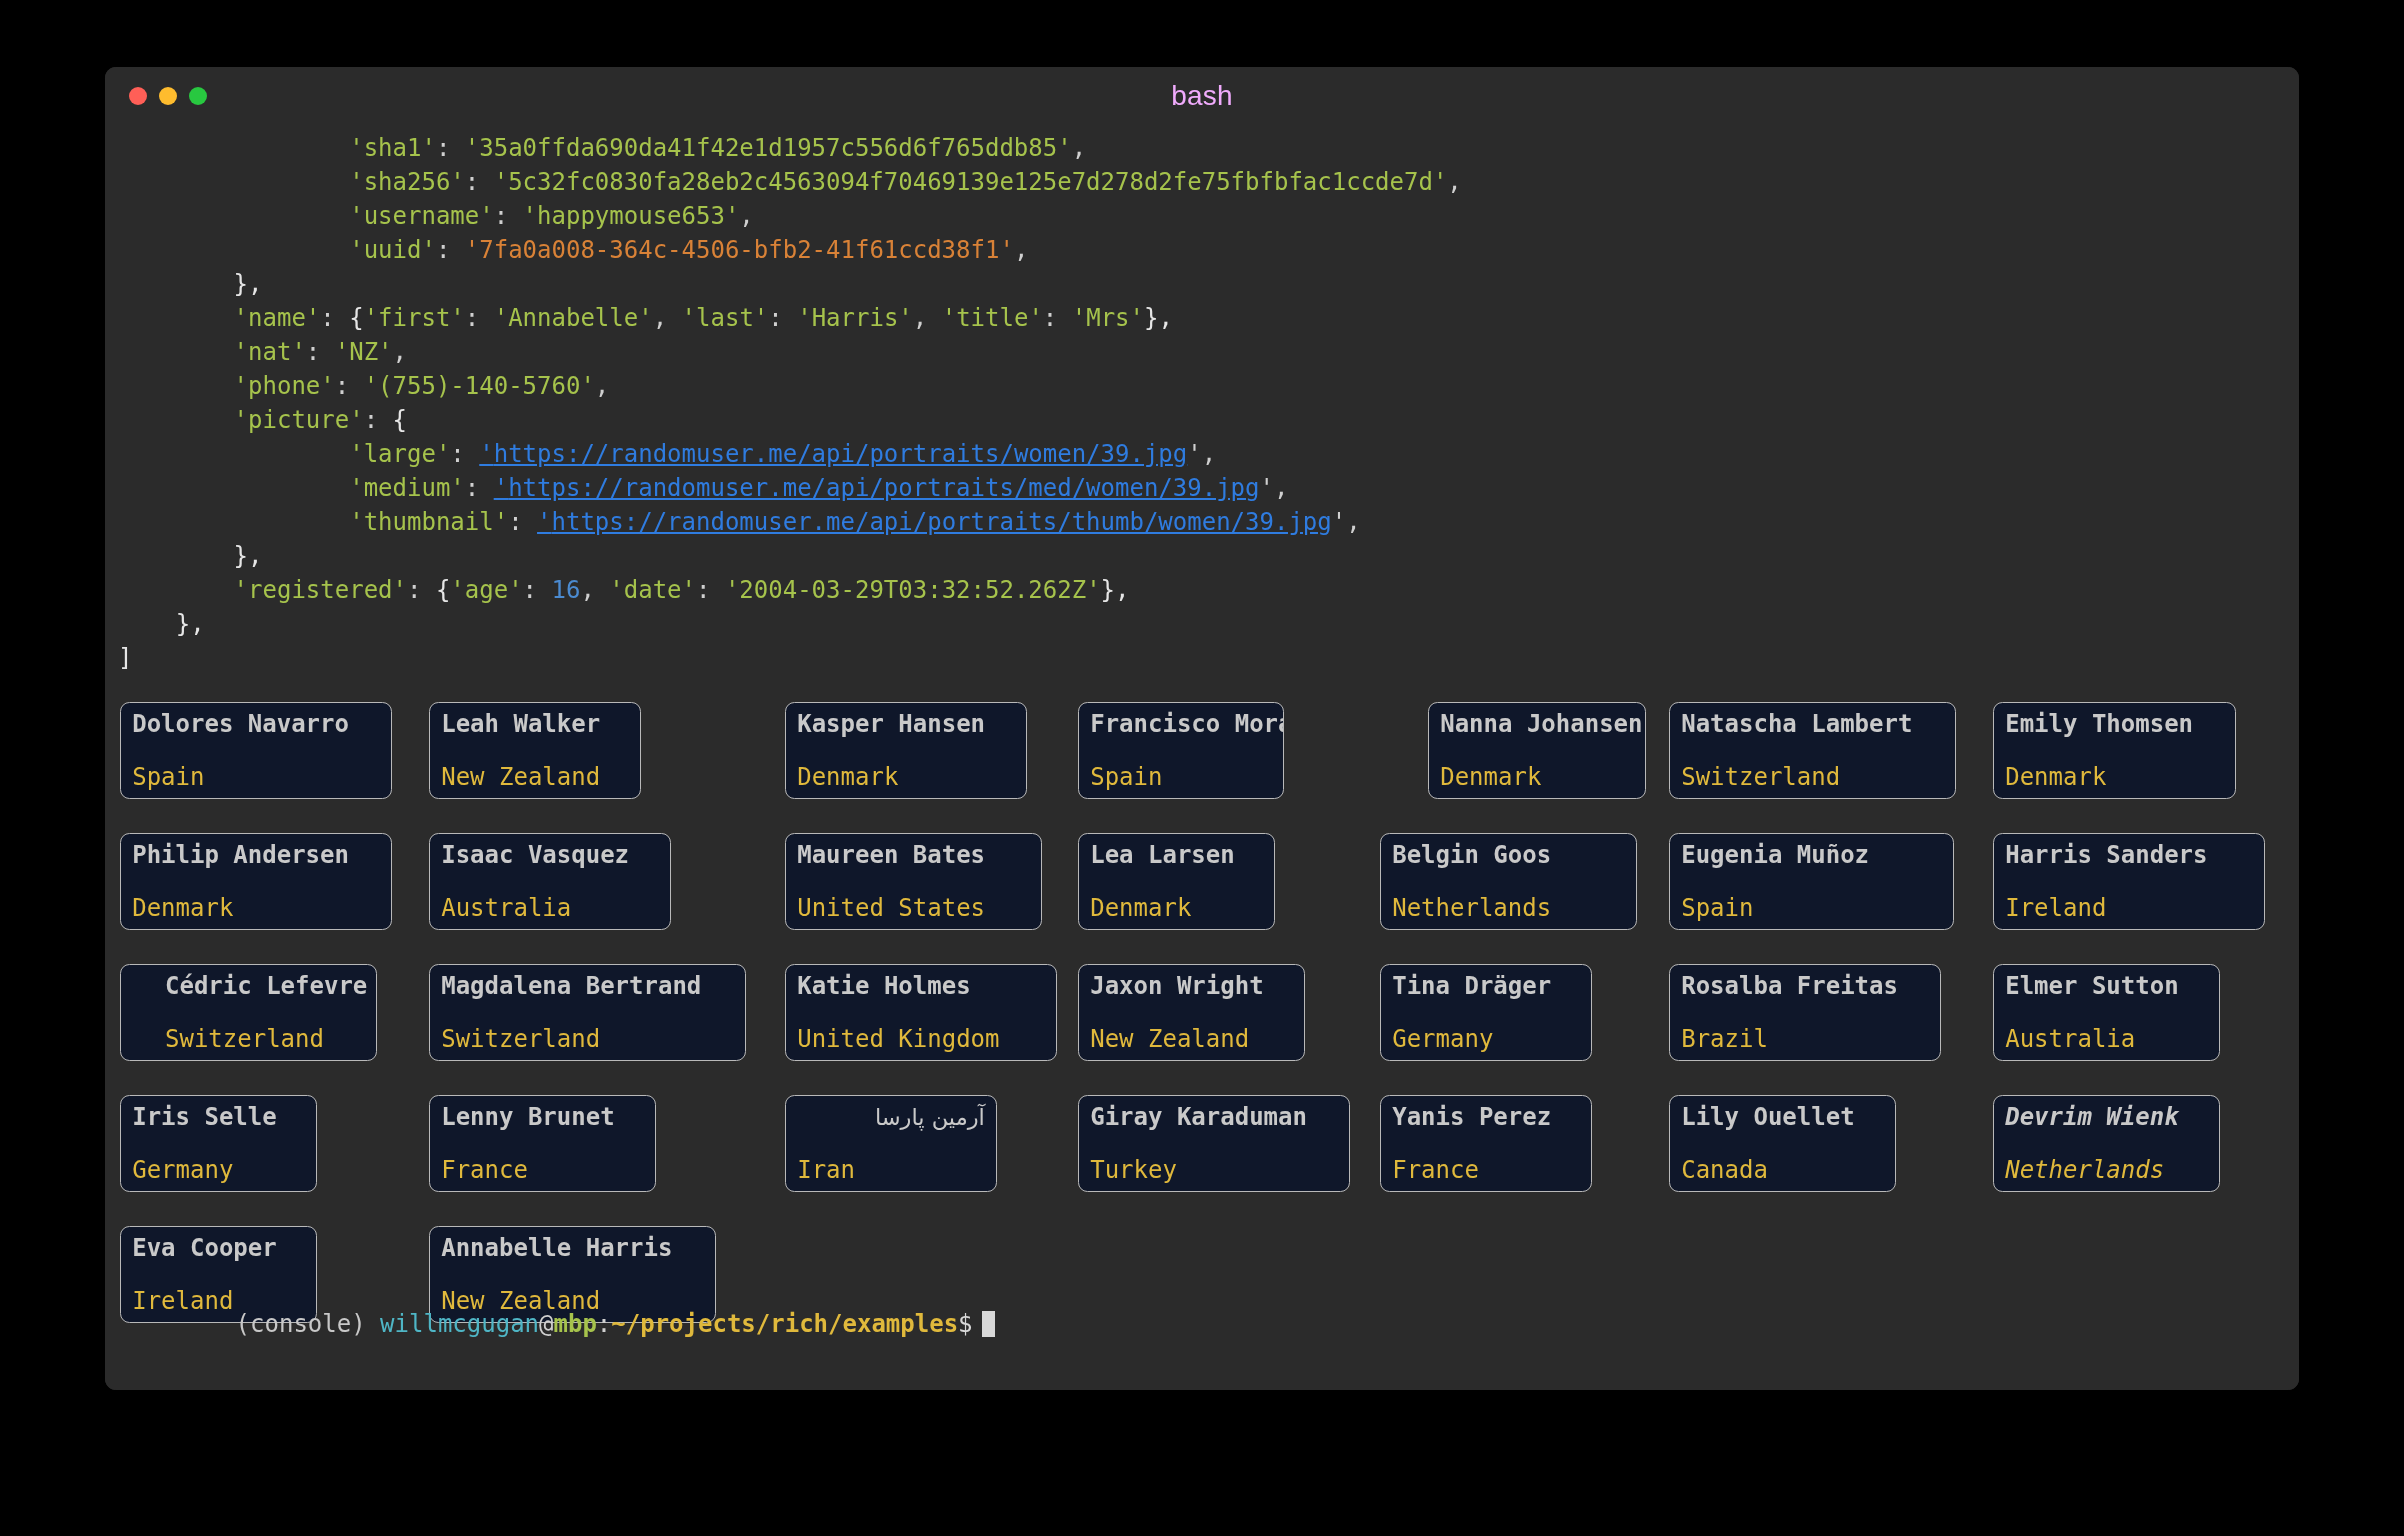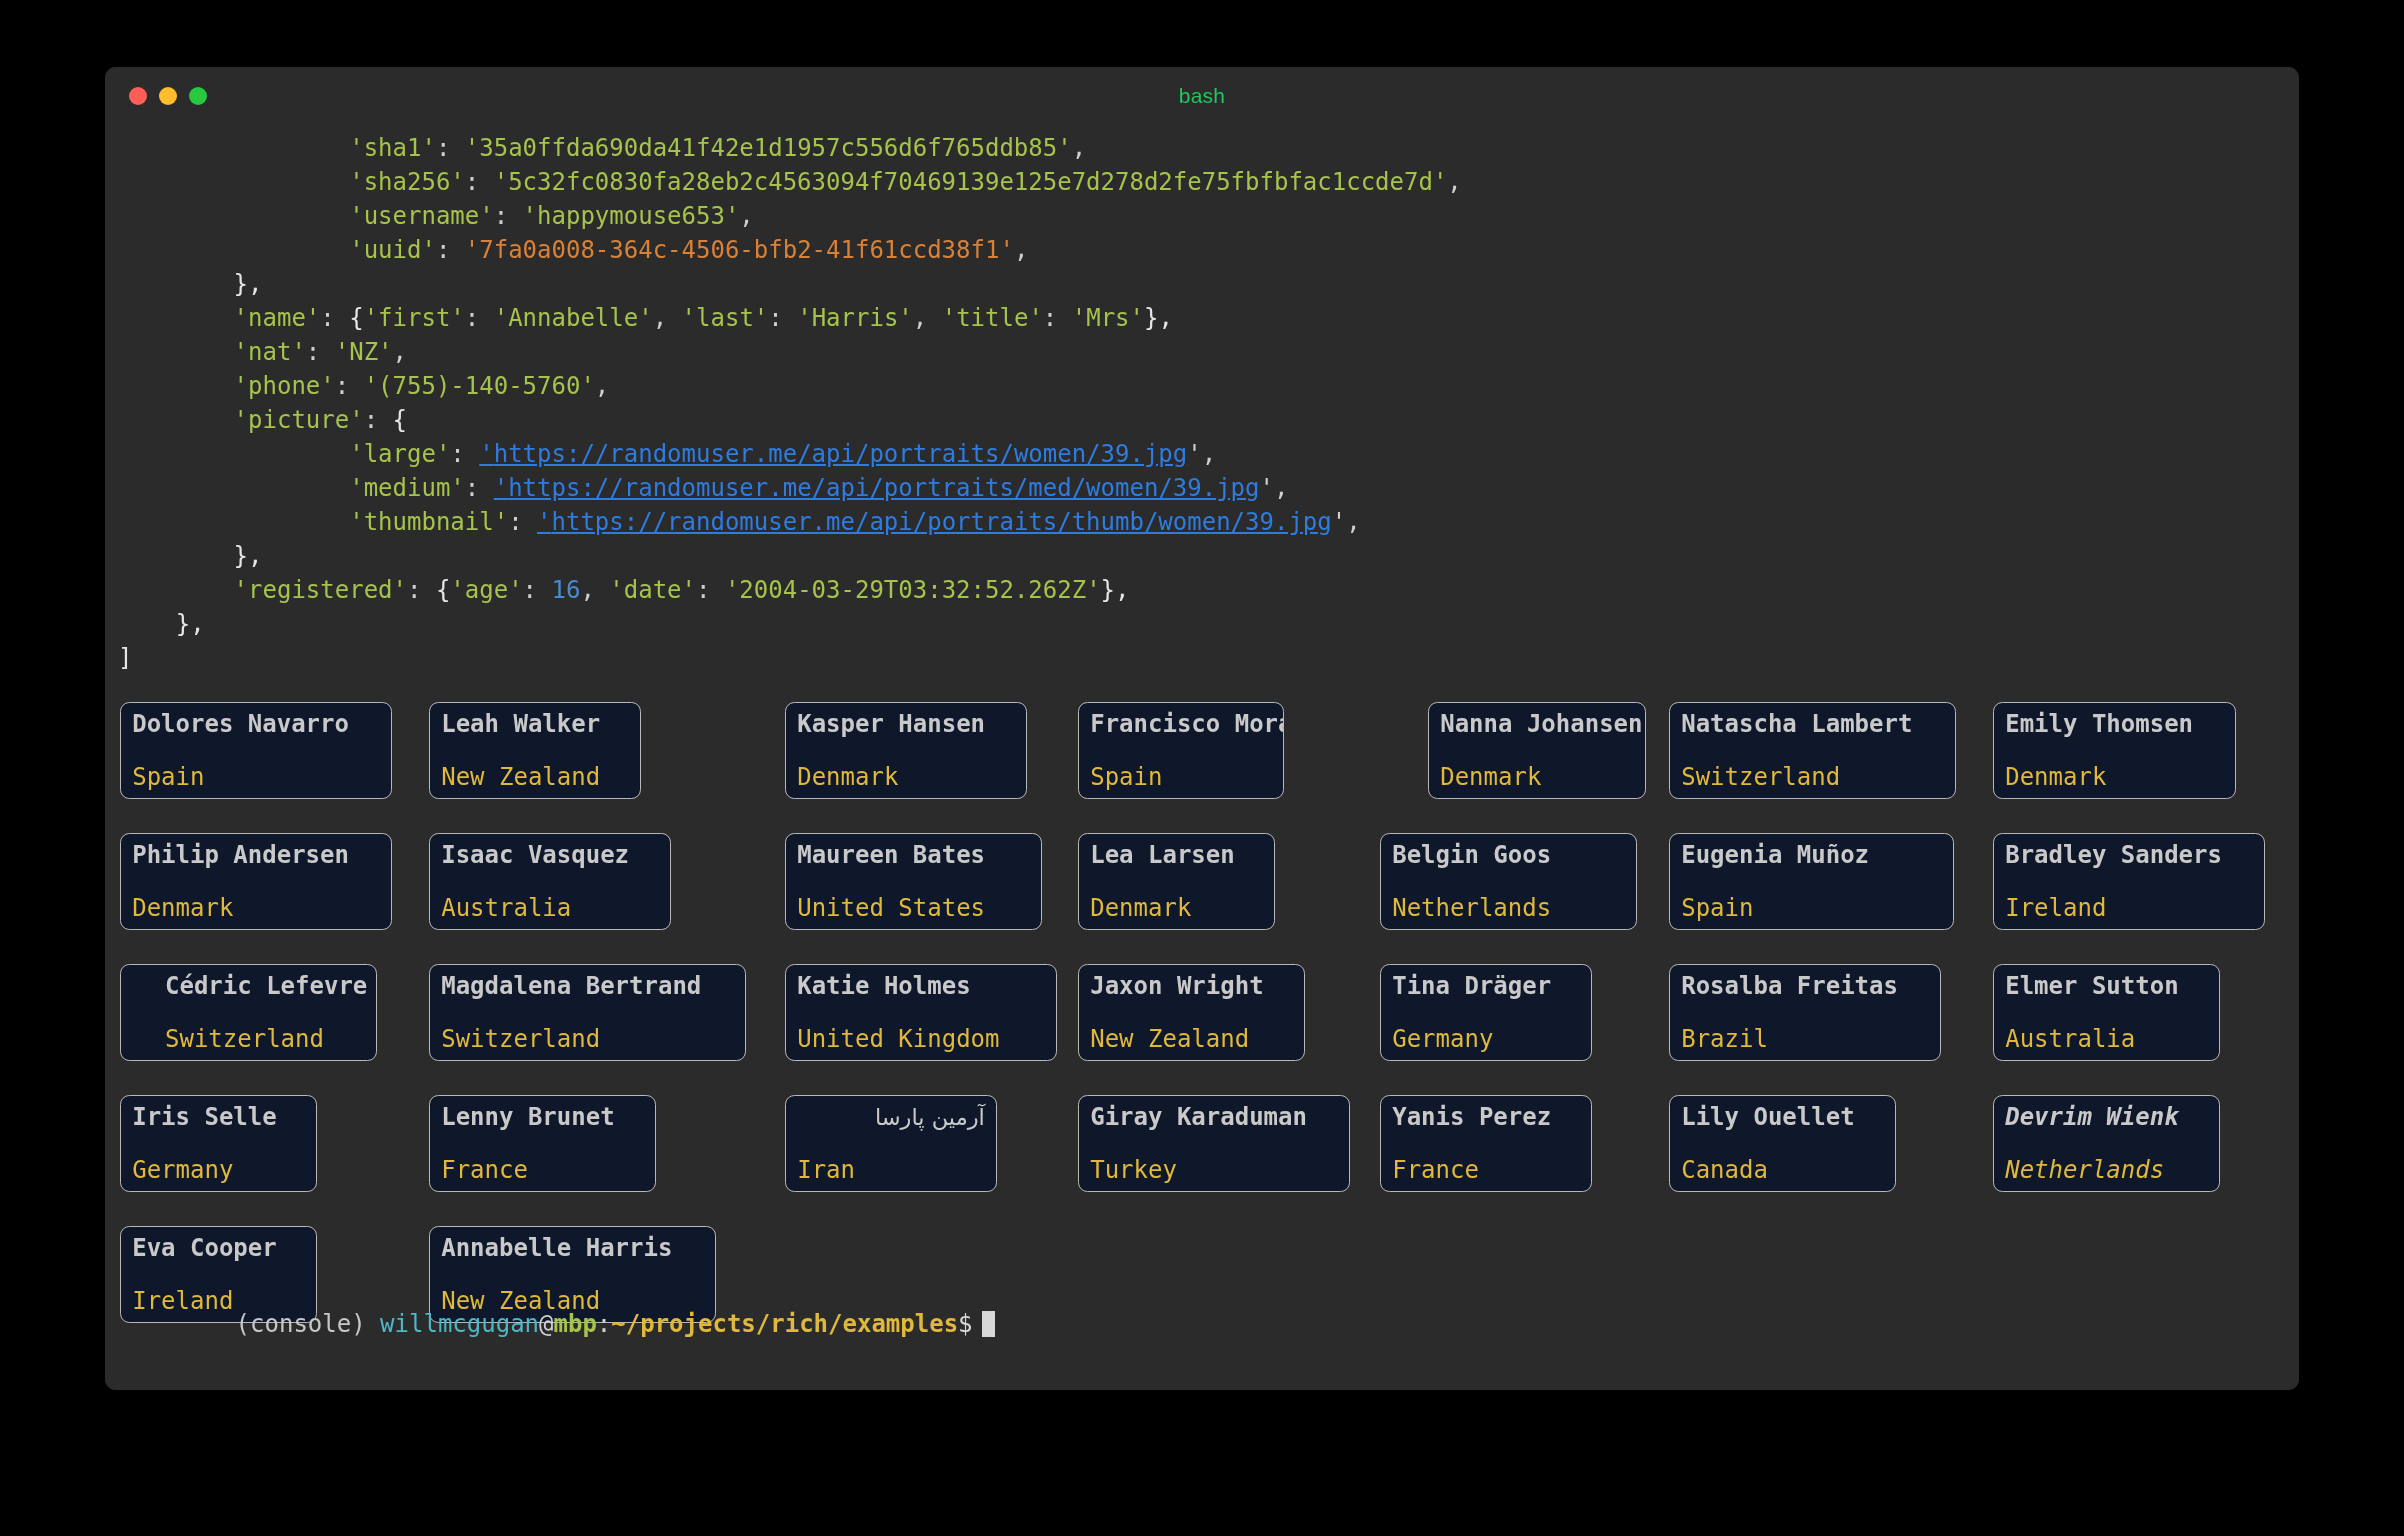--- a/index.html
+++ b/index.html
@@ -59,22 +59,22 @@
     border-radius: 50%;
     display: block;
   }
   .dot.red   { background: #ff5f57; }
   .dot.amber { background: #febc2e; }
   .dot.green { background: #28c840; }
 
   .title-text {
     width: 100%;
     text-align: center;
-    color: #22c55e;
-    font-size: 21px;
+    color: #f0abfc;
+    font-size: 28px;
     font-family: "Liberation Sans", sans-serif;
     letter-spacing: 0.2px;
   }
 
   
   .term-body {
     flex: 1 1 auto;
     position: relative;
     background: #2b2b2b;
     padding: 0 0 0 0;
@@ -248,21 +248,21 @@
             </div>
             <div class="panel" style="left: 1260px; width: 257px;">
               <div class="pname">Belgin Goos</div>
               <div class="pcountry">Netherlands</div>
             </div>
             <div class="panel" style="left: 1549px; width: 285px;">
               <div class="pname">Eugenia Muñoz</div>
               <div class="pcountry">Spain</div>
             </div>
             <div class="panel" style="left: 1873px; width: 272px;">
-              <div class="pname">Bradley Sanders</div>
+              <div class="pname">Harris Sanders</div>
               <div class="pcountry">Ireland</div>
             </div>
           </div>
           <div class="grid-row">
             <div class="panel" style="left: 0px; width: 257px; padding-left: 44px;">
               <div class="pname">Cédric Lefevre</div>
               <div class="pcountry">Switzerland</div>
             </div>
             <div class="panel" style="left: 309px; width: 317px;">
               <div class="pname">Magdalena Bertrand</div>

